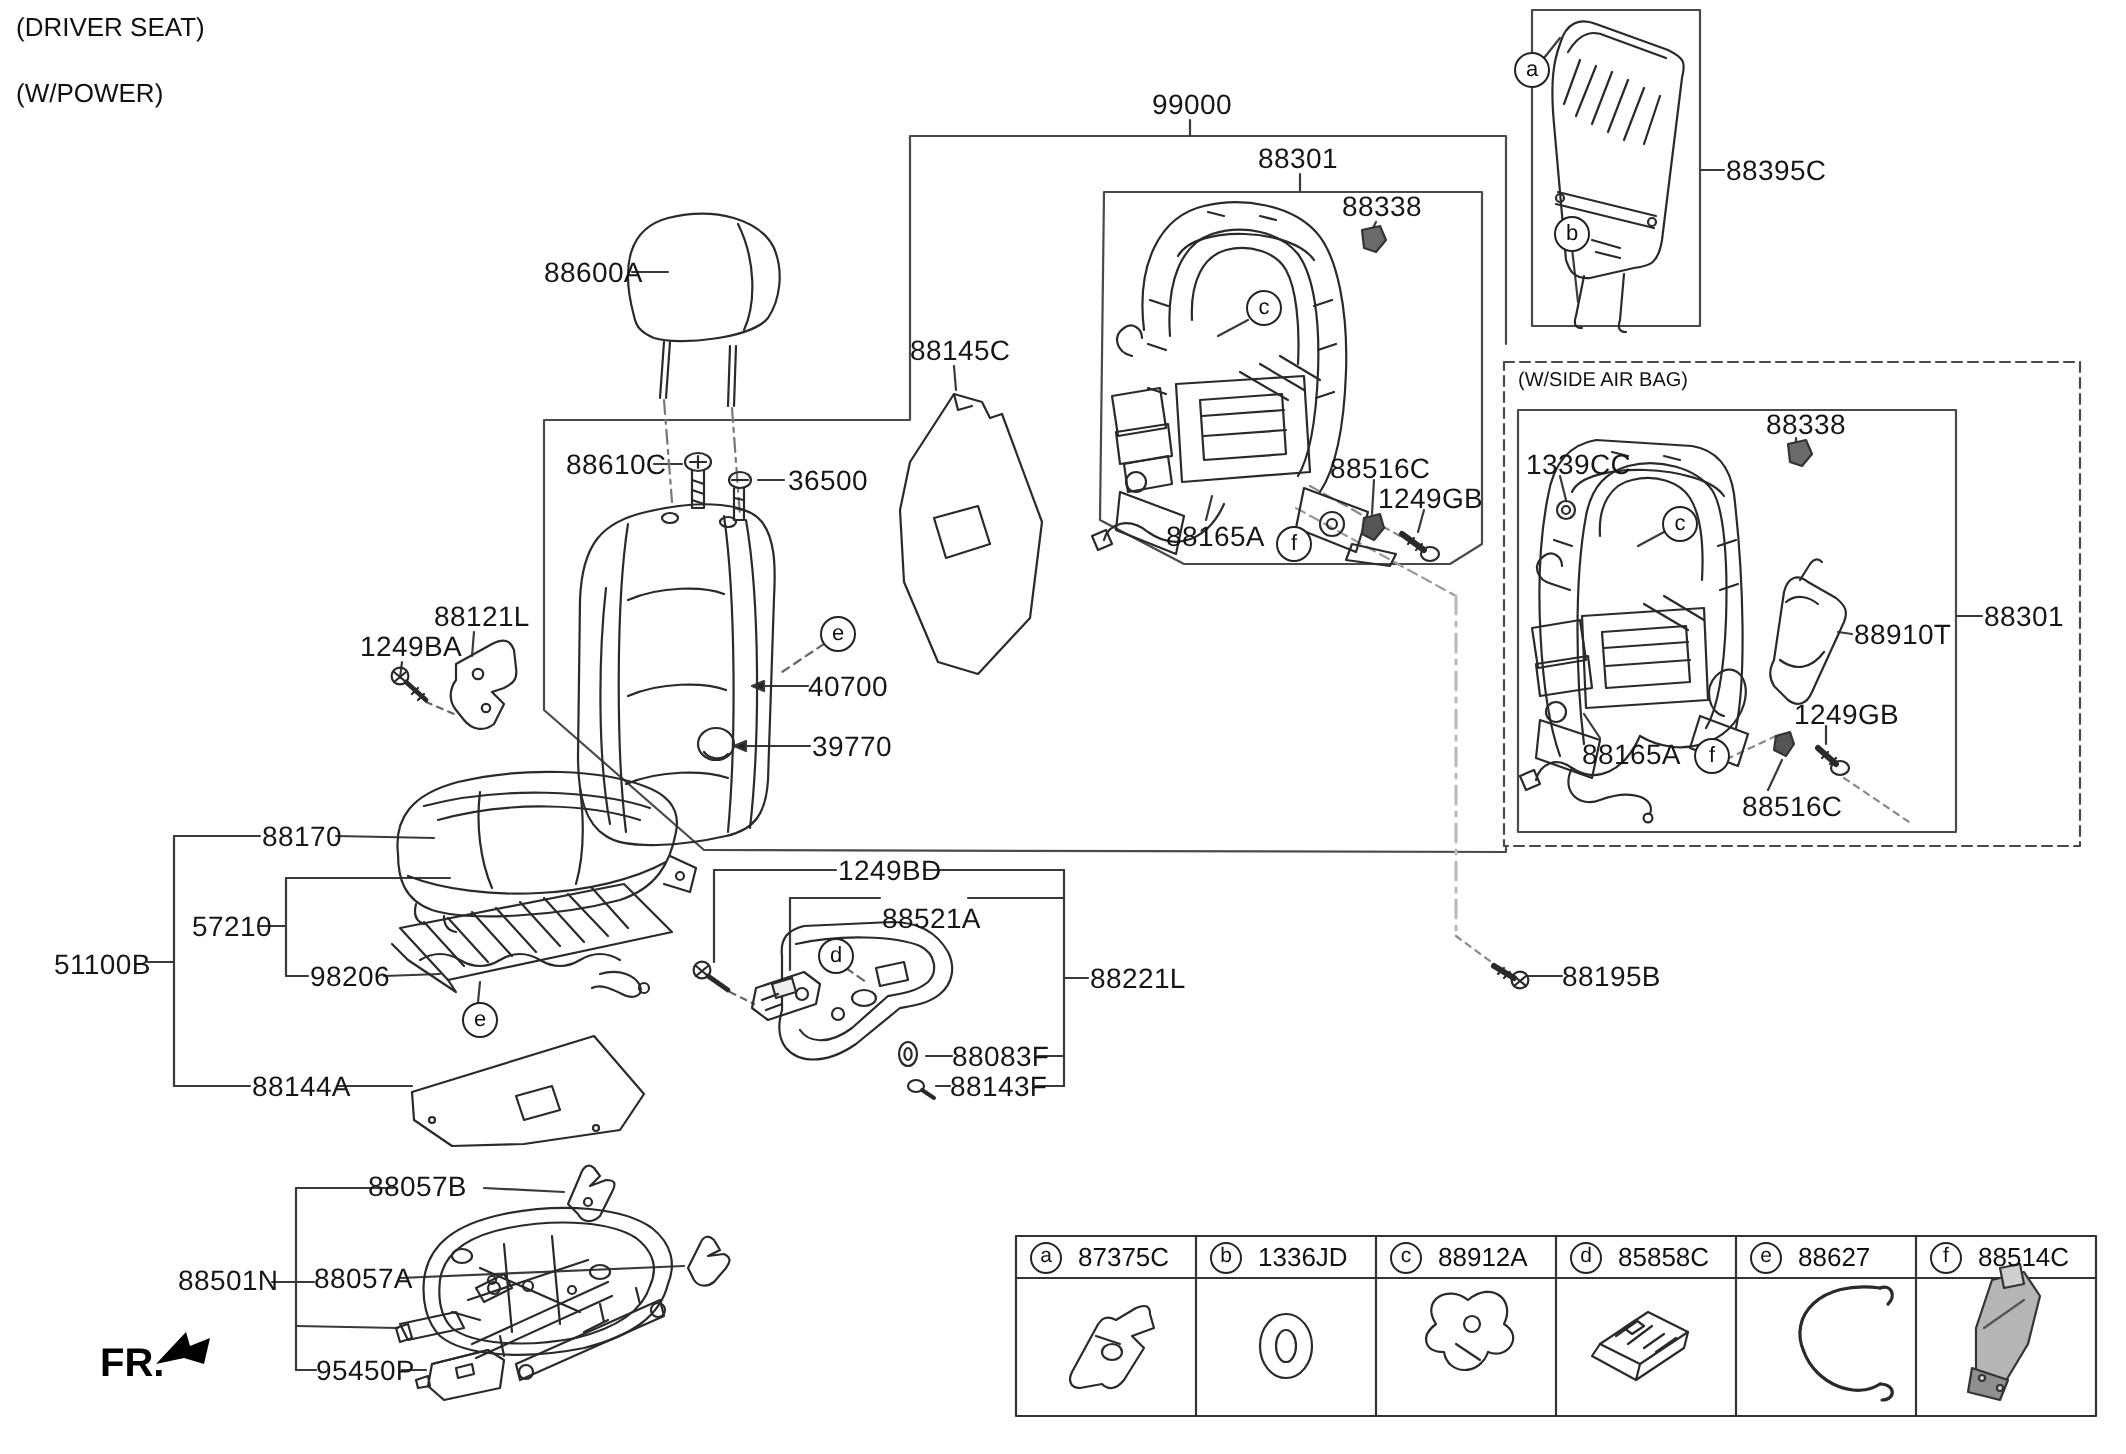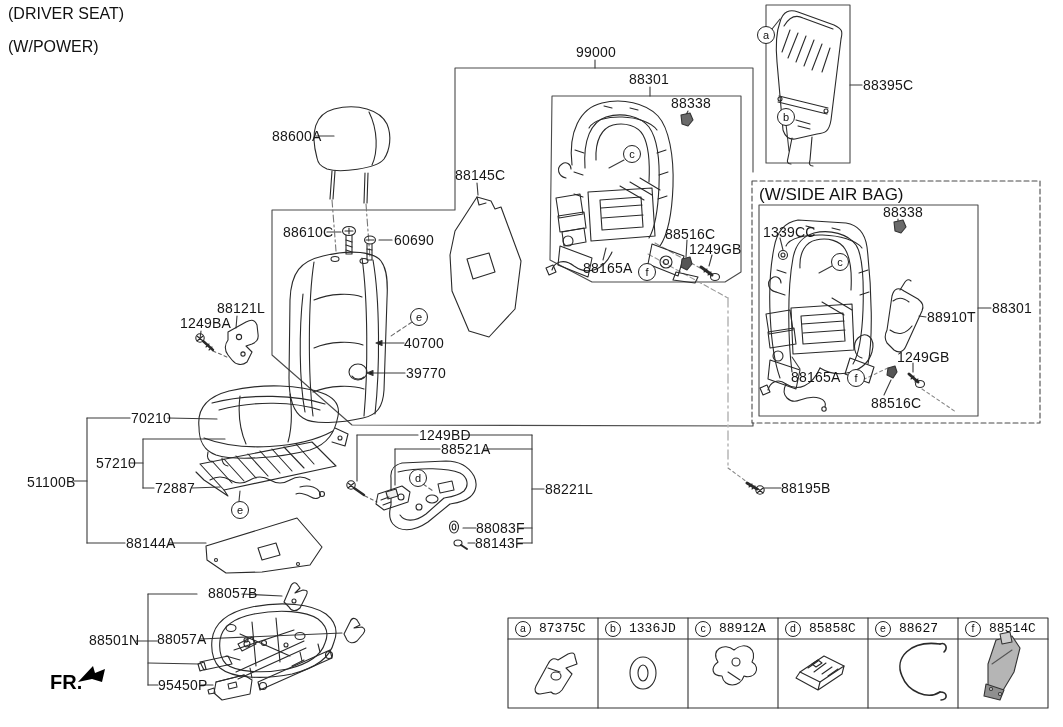--- a/index.html
+++ b/index.html
@@ -1,28 +1,28 @@
 <!DOCTYPE html>
 <html><head>
 <meta charset="utf-8">
 <style>
   html,body{margin:0;padding:0;background:#fff;}
   #stage{position:relative;width:1063px;height:727px;background:#ffffff;overflow:hidden;
          font-family:"Liberation Sans",sans-serif;color:#151515;}
   #lineart{position:absolute;left:0;top:0;}
   .plabel{position:absolute;font-size:14px;line-height:15px;white-space:nowrap;color:#161616;letter-spacing:0.2px;}
-  .title-line{position:absolute;font-size:16px;line-height:15px;color:#111;}
-  .boxtitle{position:absolute;font-size:17px;color:#111;}
+  .title-line{position:absolute;font-size:13px;line-height:15px;color:#111;}
+  .boxtitle{position:absolute;font-size:10px;color:#111;}
   .fr{position:absolute;font-size:20px;font-weight:bold;color:#000;}
   .callout{position:absolute;width:16px;height:16px;border:1.4px solid #222;border-radius:50%;
            background:#fff;display:flex;align-items:center;justify-content:center;
            font-size:11px;line-height:11px;color:#111;z-index:5;}
   .legend-header{position:absolute;height:21px;display:flex;align-items:center;gap:8px;padding-left:7px;z-index:5;}
   .legend-header .callout{position:static;width:14px;height:14px;font-size:10.5px;flex:0 0 auto;}
-  .legend-part{font-size:13px;color:#111;font-family:Liberation Mono, monospace;}
+  .legend-part{font-size:13px;color:#111;}
 </style>
 </head>
 <body>
 
 <div id="stage">
 
   <svg id="lineart" width="1063" height="727" viewBox="0 0 1063 727" fill="none" stroke="#2a2a2a" stroke-width="1.1" stroke-linecap="round" stroke-linejoin="round">
 
     <g stroke="#4a4a4a">
       <path d="M753,172 L753,68 L455,68 L455,210 L272,210 L272,355 L352,425 L753,426 L753,423"></path>
@@ -365,52 +365,52 @@
   <div class="title-line" style="left:8px;top:6px">(DRIVER SEAT)</div>
   <div class="title-line" style="left:8px;top:39px">(W/POWER)</div>
 
   <div class="plabel" style="left:576px;top:45px">99000</div>
   <div class="plabel" style="left:629px;top:72px">88301</div>
   <div class="plabel" style="left:671px;top:96px">88338</div>
   <div class="plabel" style="left:863px;top:78px">88395C</div>
   <div class="plabel" style="left:455px;top:168px">88145C</div>
   <div class="plabel" style="left:272px;top:129px">88600A</div>
   <div class="plabel" style="left:283px;top:225px">88610C</div>
-  <div class="plabel" style="left:394px;top:233px">60690</div>
+  <div class="plabel" style="left:394px;top:233px">36500</div>
   <div class="plabel" style="left:665px;top:227px">88516C</div>
   <div class="plabel" style="left:689px;top:242px">1249GB</div>
   <div class="plabel" style="left:583px;top:261px">88165A</div>
 
   <div class="boxtitle" style="left:759px;top:185px">(W/SIDE AIR BAG)</div>
   <div class="plabel" style="left:883px;top:205px">88338</div>
   <div class="plabel" style="left:763px;top:225px">1339CC</div>
   <div class="plabel" style="left:927px;top:310px">88910T</div>
   <div class="plabel" style="left:992px;top:301px">88301</div>
   <div class="plabel" style="left:897px;top:350px">1249GB</div>
   <div class="plabel" style="left:791px;top:370px">88165A</div>
   <div class="plabel" style="left:871px;top:396px">88516C</div>
 
   <div class="plabel" style="left:217px;top:301px">88121L</div>
   <div class="plabel" style="left:180px;top:316px">1249BA</div>
   <div class="plabel" style="left:404px;top:336px">40700</div>
   <div class="plabel" style="left:406px;top:366px">39770</div>
-  <div class="plabel" style="left:131px;top:411px">70210</div>
+  <div class="plabel" style="left:131px;top:411px">88170</div>
   <div class="plabel" style="left:96px;top:456px">57210</div>
-  <div class="plabel" style="left:155px;top:481px">72887</div>
+  <div class="plabel" style="left:155px;top:481px">98206</div>
   <div class="plabel" style="left:27px;top:475px">51100B</div>
   <div class="plabel" style="left:126px;top:536px">88144A</div>
 
   <div class="plabel" style="left:419px;top:428px">1249BD</div>
-  <div class="plabel" style="left:441px;top:442px">88521A</div>
+  <div class="plabel" style="left:441px;top:452px">88521A</div>
   <div class="plabel" style="left:545px;top:482px">88221L</div>
   <div class="plabel" style="left:476px;top:521px">88083F</div>
   <div class="plabel" style="left:475px;top:536px">88143F</div>
   <div class="plabel" style="left:781px;top:481px">88195B</div>
 
-  <div class="plabel" style="left:208px;top:586px">88057B</div>
+  <div class="plabel" style="left:184px;top:586px">88057B</div>
   <div class="plabel" style="left:157px;top:632px">88057A</div>
   <div class="plabel" style="left:89px;top:633px">88501N</div>
   <div class="plabel" style="left:158px;top:678px">95450P</div>
   <div class="fr" style="left:50px;top:671px">FR.</div>
 
   <div class="callout" style="left:757px;top:26px">a</div>
   <div class="callout" style="left:777px;top:108px">b</div>
   <div class="callout" style="left:623px;top:145px">c</div>
   <div class="callout" style="left:638px;top:263px">f</div>
   <div class="callout" style="left:831px;top:253px">c</div>

